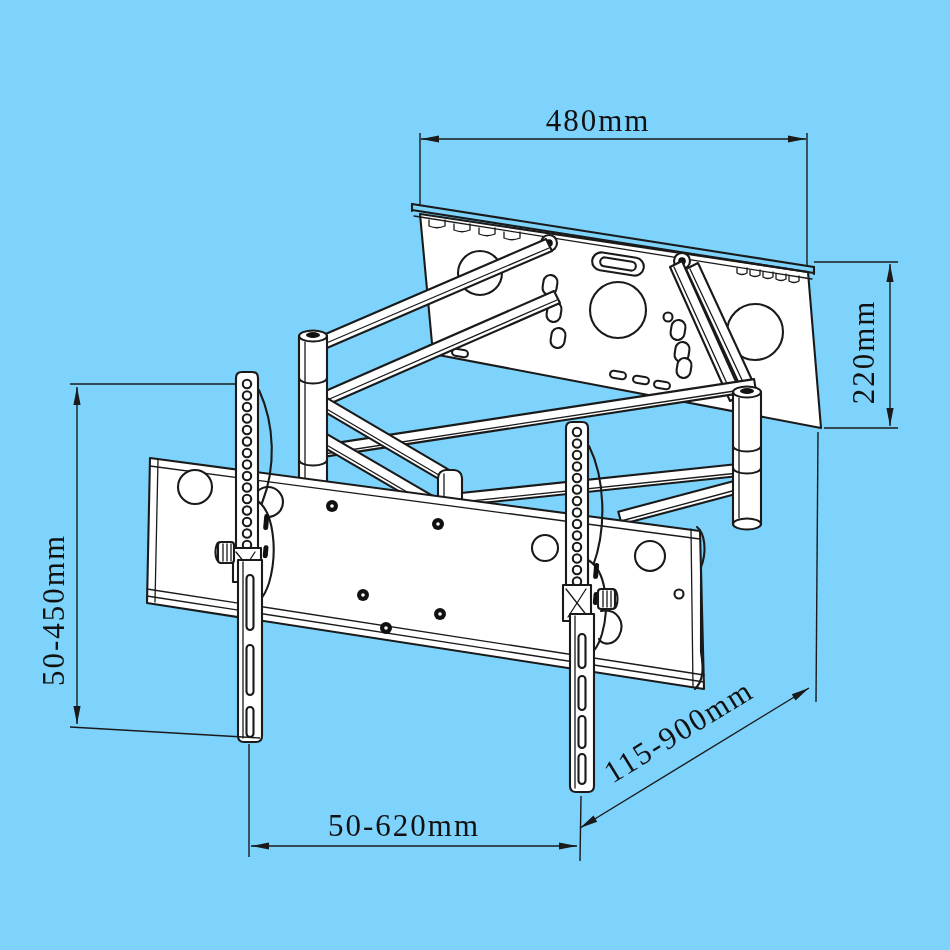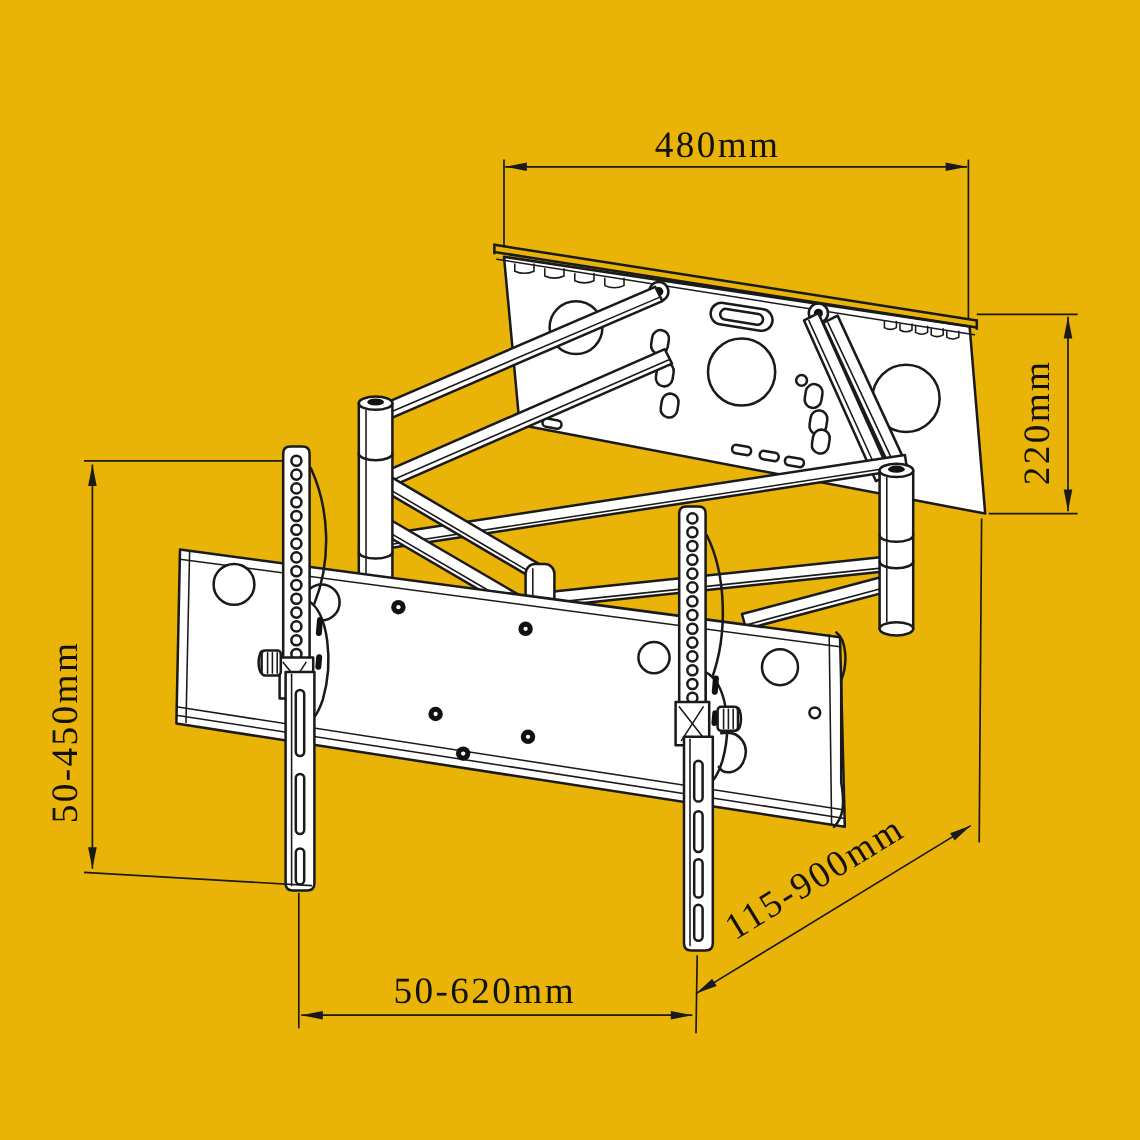--- a/index.html
+++ b/index.html
@@ -1,16 +1,16 @@
 <!DOCTYPE html>
 <html><head>
 <meta charset="utf-8">
 <style>
   html,body{margin:0;padding:0;background:#fff;}
-  .stage{position:relative;width:950px;height:950px;background:#eab308;overflow:hidden;
+  .stage{position:relative;width:950px;height:950px;background:#7dd3fc;overflow:hidden;
          font-family:"Liberation Serif", serif;}
   svg{position:absolute;left:0;top:0;}
   .w{fill:#ffffff;stroke:#1a1a1a;stroke-width:2.1;stroke-linejoin:round;}
   .s{fill:none;stroke:#1a1a1a;stroke-width:2.1;stroke-linejoin:round;stroke-linecap:round;}
   .t{fill:none;stroke:#1a1a1a;stroke-width:1.3;stroke-linecap:round;}
   .d{fill:none;stroke:#1a1a1a;stroke-width:1.4;}
   .blk{fill:#111111;stroke:none;}
   .dim-text{font-family:"Liberation Serif", serif;font-size:31px;letter-spacing:2px;
             fill:#111111;text-anchor:middle;}
 </style>

